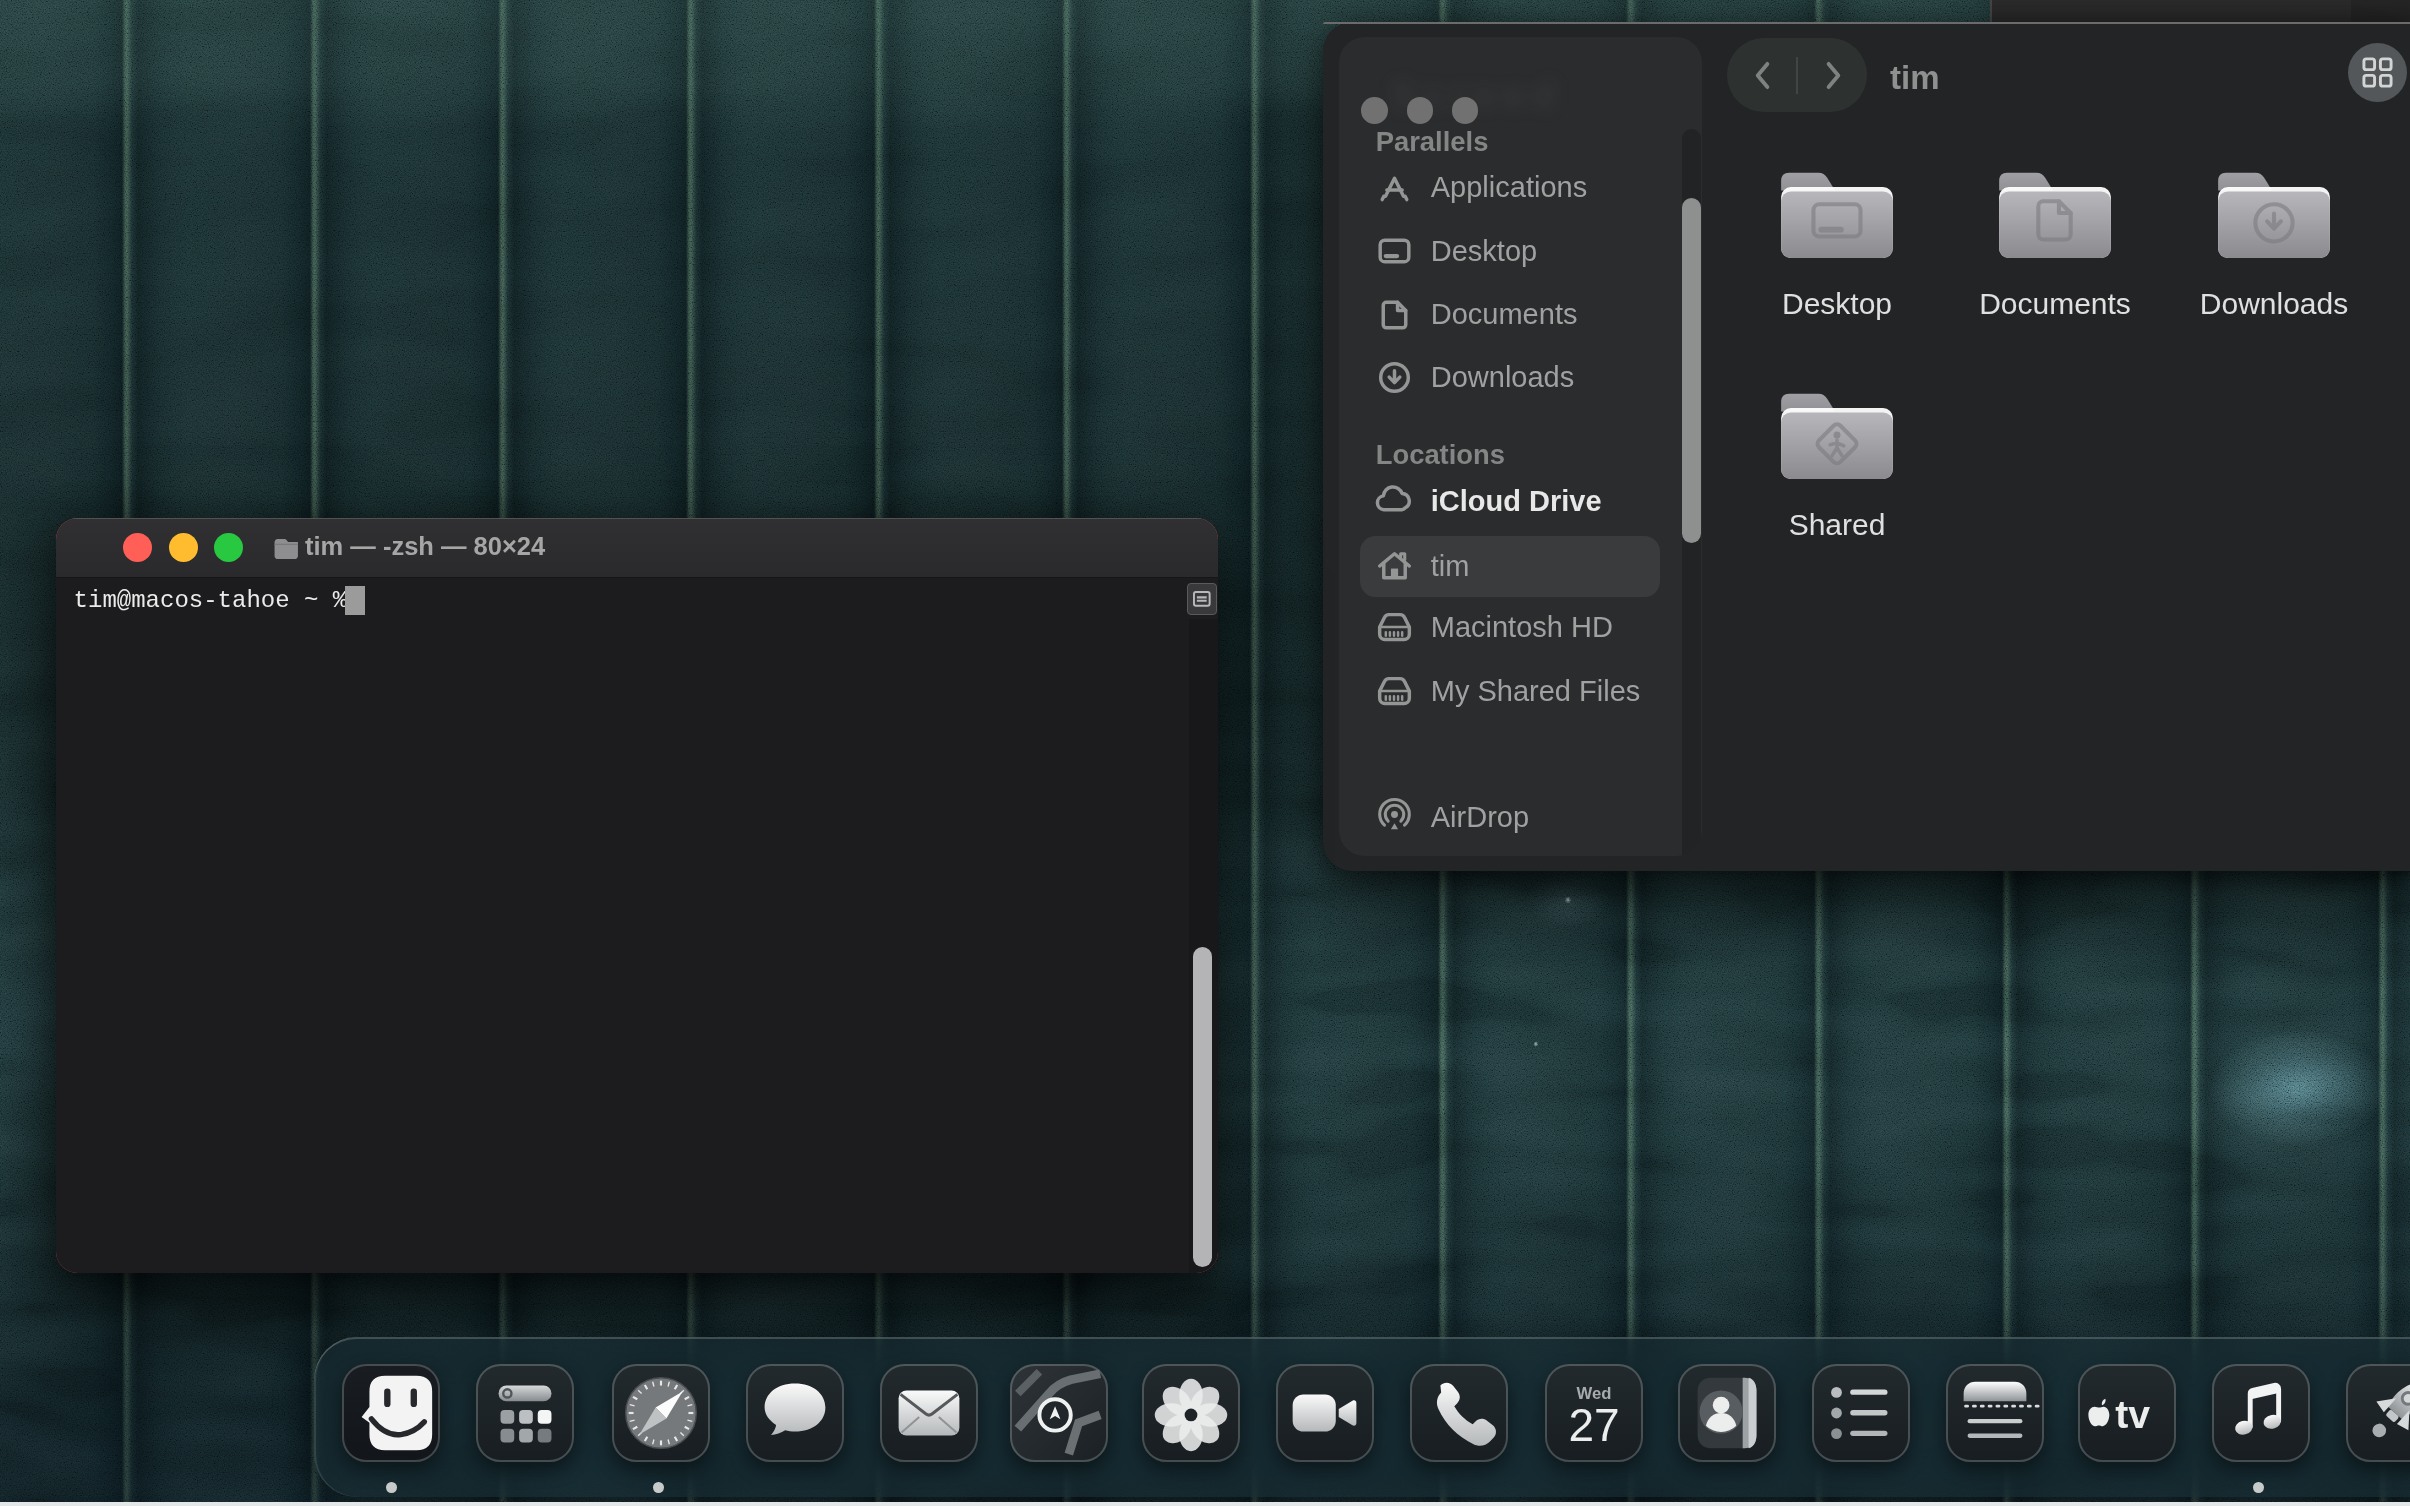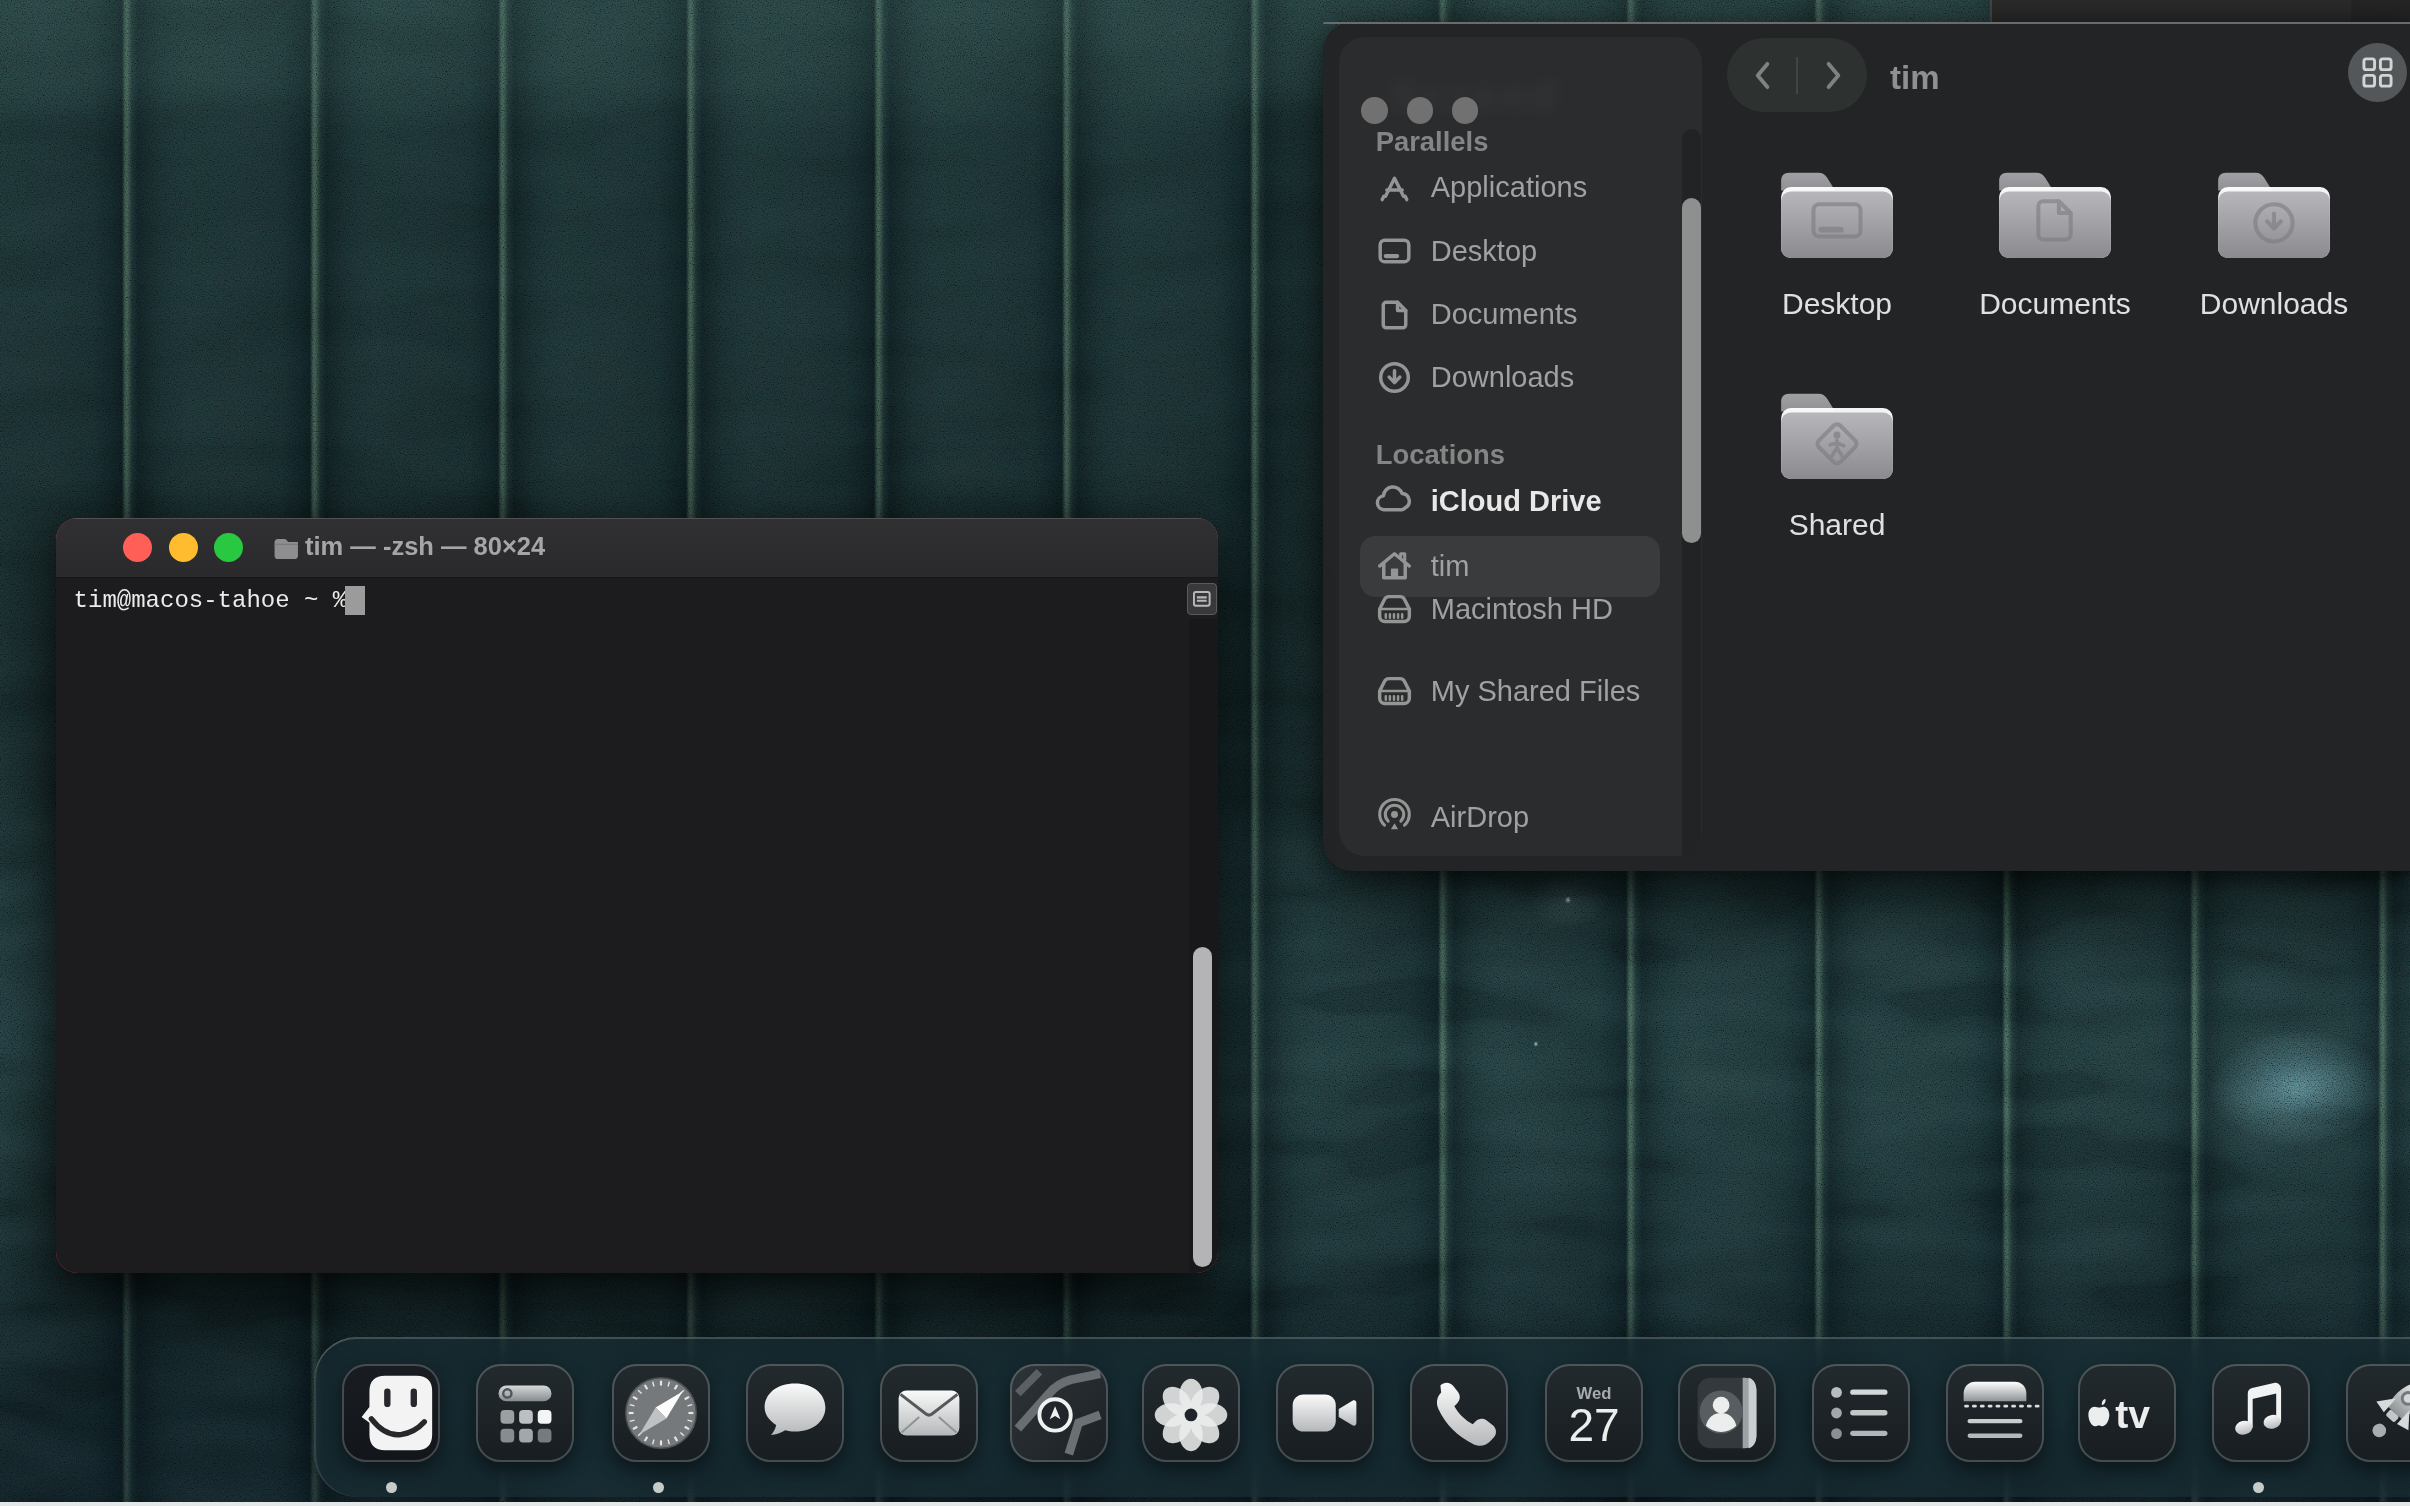--- a/index.html
+++ b/index.html
@@ -155,21 +155,21 @@
           <span class="ic">
             <svg width="45" height="45" viewBox="0 0 44 44" fill="none" stroke="#949595" stroke-width="3.4" stroke-linecap="round" stroke-linejoin="round">
               <path d="M7.5,21.5 22,9.5 36.5,21.5"></path>
               <path d="M11.5,18.5 v14.5 h21 v-14.5"></path>
               <rect x="18.5" y="24" width="7" height="9" fill="#949595" stroke="none"></rect>
               <path d="M28,12.5 v-3 h4 v6" stroke-width="3"></path>
             </svg>
           </span>
           <span style="">tim</span>
         </div>
-<div class="srow" style="top:542px">
+<div class="srow" style="top:560px">
           <span class="ic">
             <svg width="45" height="45" viewBox="0 0 44 44" fill="none" stroke="#949595" stroke-width="3.4" stroke-linecap="round" stroke-linejoin="round">
               <path d="M7.5,21.5 l4.8,-9.5 c0.8,-1.7 2,-2.6 4.1,-2.6 h11.2 c2.1,0 3.3,0.9 4.1,2.6 l4.8,9.5 v7 c0,2.9-2.3,5.2-5.2,5.2 h-18.6 c-2.9,0-5.2,-2.3-5.2,-5.2 z"></path>
               <path d="M7.5,21.5 h29" stroke-width="2.6"></path>
               <path d="M13.5,26.5 v3.5 M17.5,26.5 v3.5 M21.5,26.5 v3.5 M25.5,26.5 v3.5 M29.5,26.5 v3.5" stroke-width="2.4"></path>
             </svg>
           </span>
           <span style="">Macintosh HD</span>
         </div>
 <div class="srow" style="top:624px">

